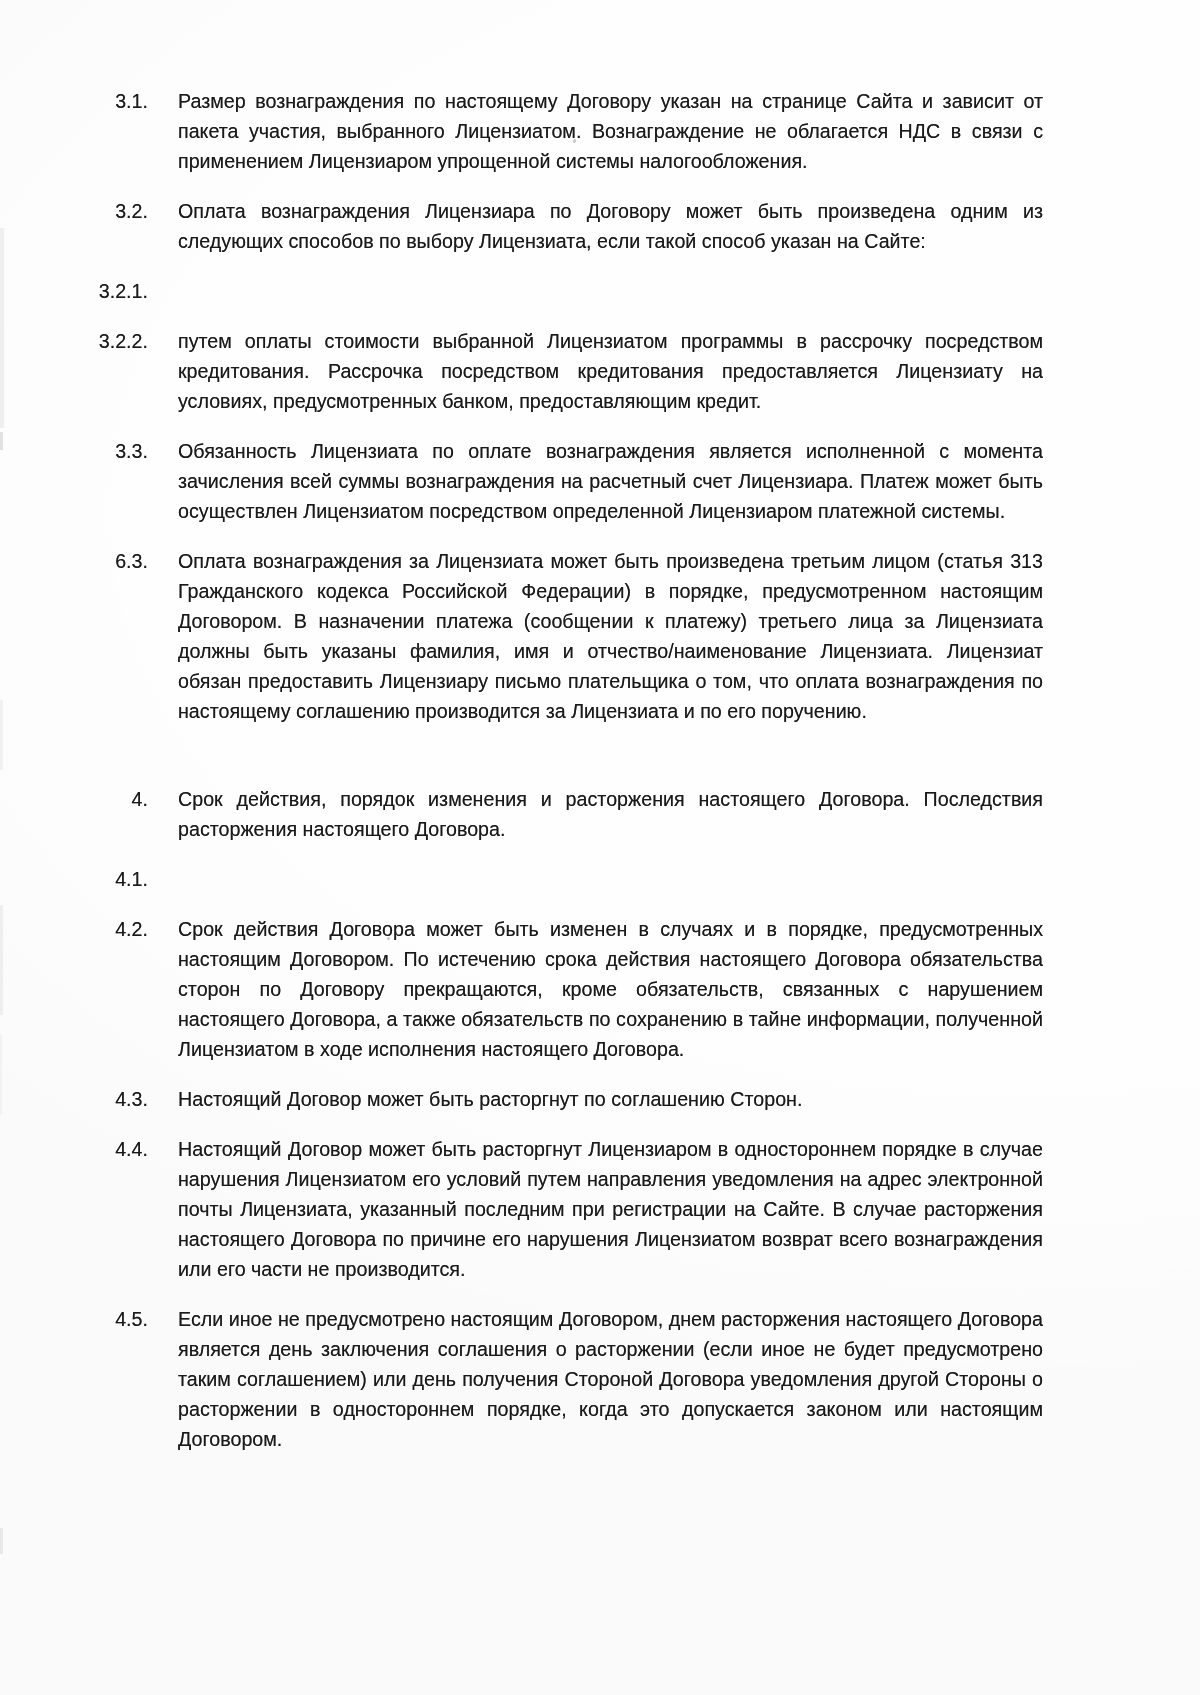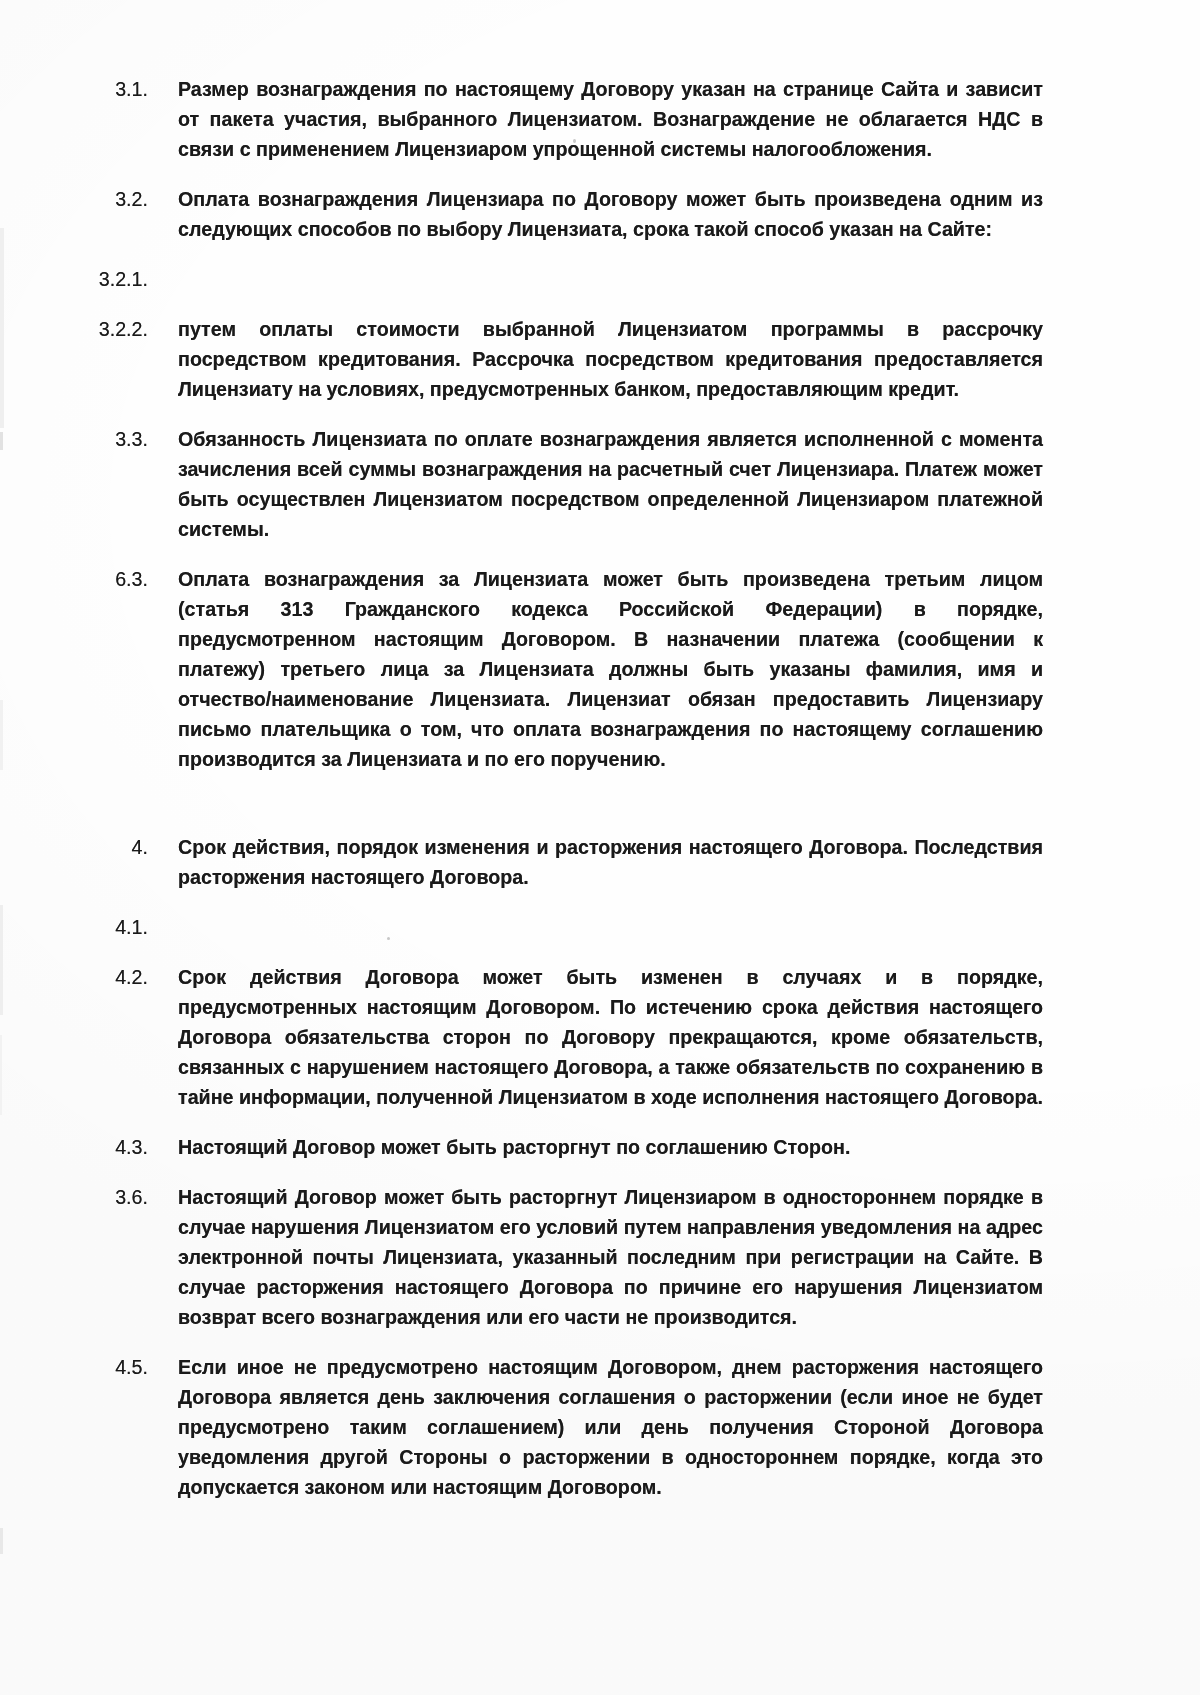--- a/index.html
+++ b/index.html
@@ -18,21 +18,21 @@
   .page {
     position: relative;
     width: 1200px;
     height: 1695px;
     background:
       radial-gradient(1400px 900px at 85% 30%, rgba(255,255,255,0) 60%, rgba(0,0,0,0.015) 100%),
       #fefefe;
   }
   .clauses {
     position: absolute;
-    top: 74px;
+    top: 86px;
     left: 0;
     width: 1043px;
   }
   .row {
     display: grid;
     grid-template-columns: 148px 865px;
     column-gap: 30px;
     margin-bottom: 20px;
   }
   .row.gap-large {
@@ -46,21 +46,20 @@
     text-shadow: 0 0 0.5px rgba(10,10,10,0.6);
     white-space: nowrap;
   }
   .txt {
     text-align: justify;
     text-justify: inter-word;
     font-size: 19.7px;
     line-height: 30px;
     color: #1a1a1a;
     text-shadow: 0 0 0.5px rgba(10,10,10,0.6);
-    font-weight: bold;
   }
   
   .edge-artifact {
     position: absolute;
     left: 0;
     background: #ececec;
   }
   .edge-a1 { top: 228px;  width: 4px; height: 200px; background:#efefef; }
   .edge-a2 { top: 432px;  width: 3px; height: 18px;  background:#e2e2e2; }
   .edge-a3 { top: 700px;  width: 3px; height: 70px;  background:#f1f1f1; }
@@ -91,21 +90,21 @@
   <div class="speck speck-2"></div>
 
   <div class="clauses">
   <div class="row">
     <div class="num">3.1.</div>
     <div class="txt">Размер вознаграждения по настоящему Договору указан на странице Сайта и зависит от пакета участия, выбранного Лицензиатом. Вознаграждение не облагается НДС в связи с применением Лицензиаром упрощенной системы налогообложения.</div>
   </div>
 
   <div class="row">
     <div class="num">3.2.</div>
-    <div class="txt">Оплата вознаграждения Лицензиара по Договору может быть произведена одним из следующих способов по выбору Лицензиата, срока такой способ указан на Сайте:</div>
+    <div class="txt">Оплата вознаграждения Лицензиара по Договору может быть произведена одним из следующих способов по выбору Лицензиата, если такой способ указан на Сайте:</div>
   </div>
 
   <div class="row">
     <div class="num">3.2.1.</div>
   </div>
 
   <div class="row">
     <div class="num">3.2.2.</div>
     <div class="txt">путем оплаты стоимости выбранной Лицензиатом программы в рассрочку посредством кредитования. Рассрочка посредством кредитования предоставляется Лицензиату на условиях, предусмотренных банком, предоставляющим кредит.</div>
   </div>
@@ -133,21 +132,21 @@
     <div class="num">4.2.</div>
     <div class="txt">Срок действия Договора может быть изменен в случаях и в порядке, предусмотренных настоящим Договором. По истечению срока действия настоящего Договора обязательства сторон по Договору прекращаются, кроме обязательств, связанных с нарушением настоящего Договора, а также обязательств по сохранению в тайне информации, полученной Лицензиатом в ходе исполнения настоящего Договора.</div>
   </div>
 
   <div class="row">
     <div class="num">4.3.</div>
     <div class="txt">Настоящий Договор может быть расторгнут по соглашению Сторон.</div>
   </div>
 
   <div class="row">
-    <div class="num">3.6.</div>
+    <div class="num">4.4.</div>
     <div class="txt">Настоящий Договор может быть расторгнут Лицензиаром в одностороннем порядке в случае нарушения Лицензиатом его условий путем направления уведомления на адрес электронной почты Лицензиата, указанный последним при регистрации на Сайте. В случае расторжения настоящего Договора по причине его нарушения Лицензиатом возврат всего вознаграждения или его части не производится.</div>
   </div>
 
   <div class="row">
     <div class="num">4.5.</div>
     <div class="txt">Если иное не предусмотрено настоящим Договором, днем расторжения настоящего Договора является день заключения соглашения о расторжении (если иное не будет предусмотрено таким соглашением) или день получения Стороной Договора уведомления другой Стороны о расторжении в одностороннем порядке, когда это допускается законом или настоящим Договором.</div>
   </div>
 
   <div class="row">
   </div>

